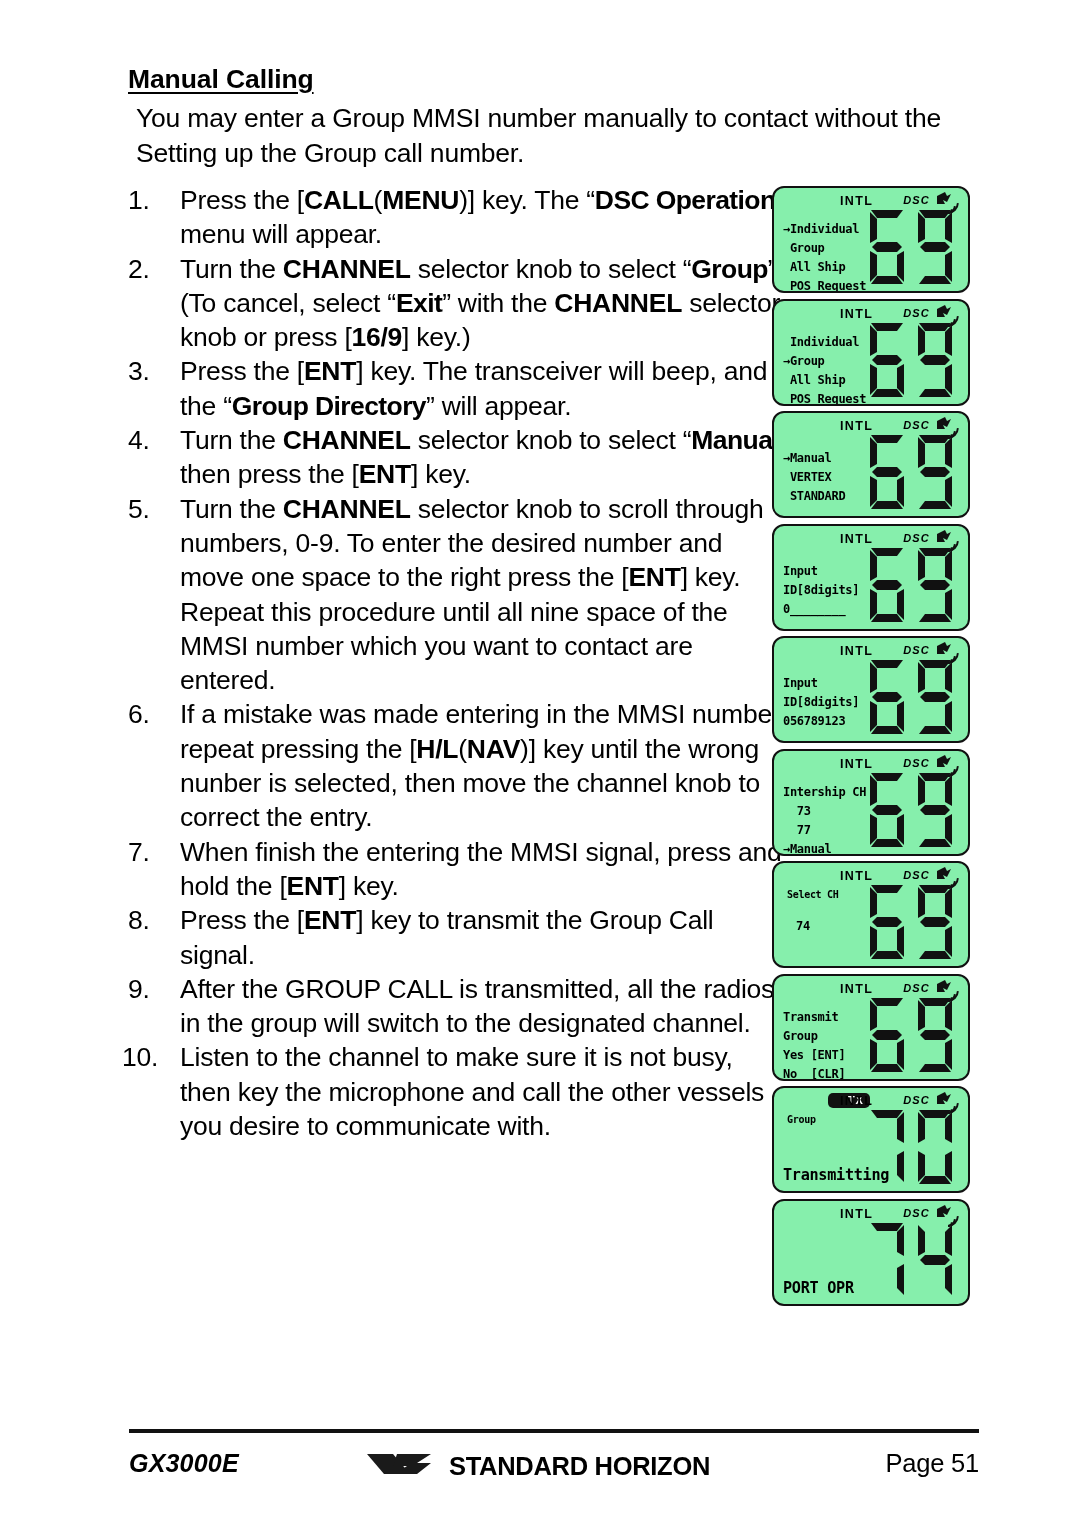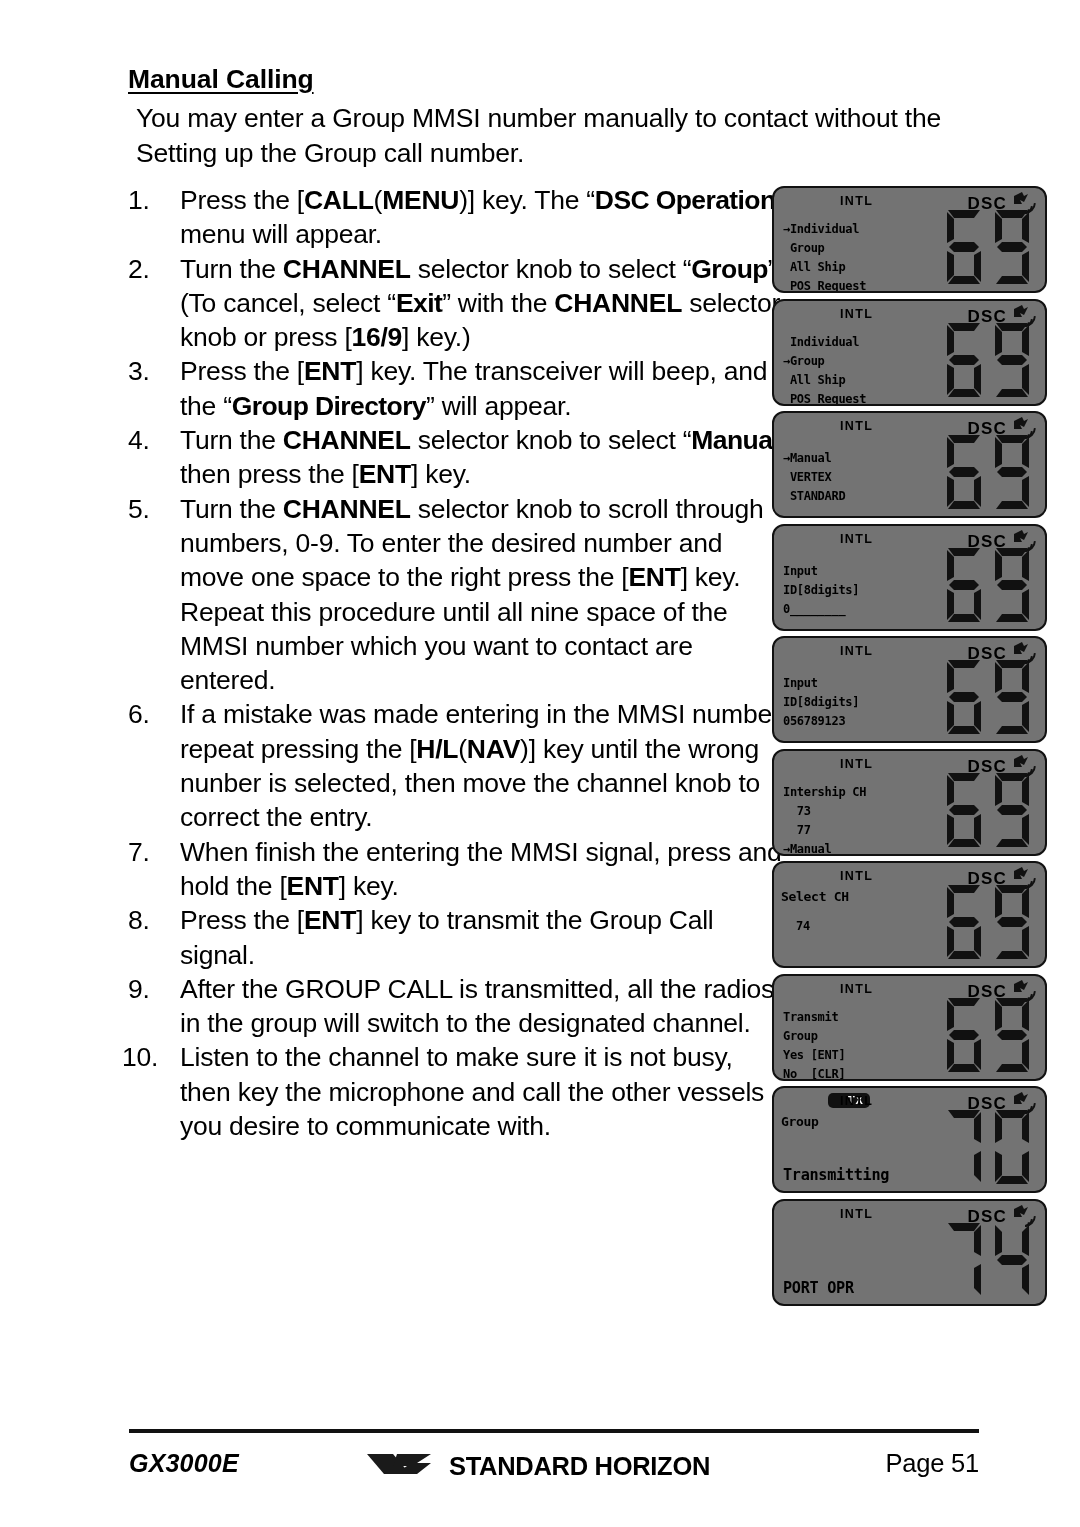--- a/index.html
+++ b/index.html
@@ -85,25 +85,25 @@
 
   
   #lcd-stack {
     position: absolute;
     left: 772px;
     top: 186px;
     width: 234px;
   }
   .lcd {
     position: relative;
-    width: 275px;
+    width: 198px;
     height: 107px;
     border: 2.5px solid #111;
     border-radius: 12px;
-    background: #737373;
+    background: #86efac;
     margin-bottom: 5.5px;
     box-sizing: border-box;
     overflow: hidden;
   }
   .lcd .topbar {
     position: absolute;
     left: 0; right: 0;
     top: 5px;
     height: 16px;
   }
@@ -113,23 +113,24 @@
     top: 1px;
     font-size: 12.5px;
     font-weight: bold;
     letter-spacing: 1.4px;
     font-family: "Liberation Sans", sans-serif;
   }
   .tag-dsc {
     position: absolute;
     right: 38px;
     top: 1px;
-    font-size: 17px;
+    font-size: 11px;
     font-weight: bold;
     letter-spacing: 1.2px;
+    font-style: italic;
   }
   .tag-tx {
     position: absolute;
     left: 10px;
     top: 0px;
     font-size: 11px;
     font-weight: bold;
     letter-spacing: 0.8px;
     color: #fff;
     background: #111;
@@ -170,24 +171,24 @@
     bottom: 7px;
     font-family: "DejaVu Sans Mono", monospace;
     font-size: 15.2px;
     font-weight: bold;
     letter-spacing: -0.3px;
     white-space: pre;
     text-align: right;
   }
   .lcd-top-label {
     position: absolute;
-    left: 7px;
+    left: 13px;
     top: 26px;
     font-family: "DejaVu Sans Mono", monospace;
-    font-size: 13px;
+    font-size: 10px;
     font-weight: bold;
     letter-spacing: -0.3px;
     white-space: pre;
   }
   .lcd-mid-label {
     position: absolute;
     left: 22px;
     top: 48px;
     font-family: "DejaVu Sans Mono", monospace;
     font-size: 12px;

